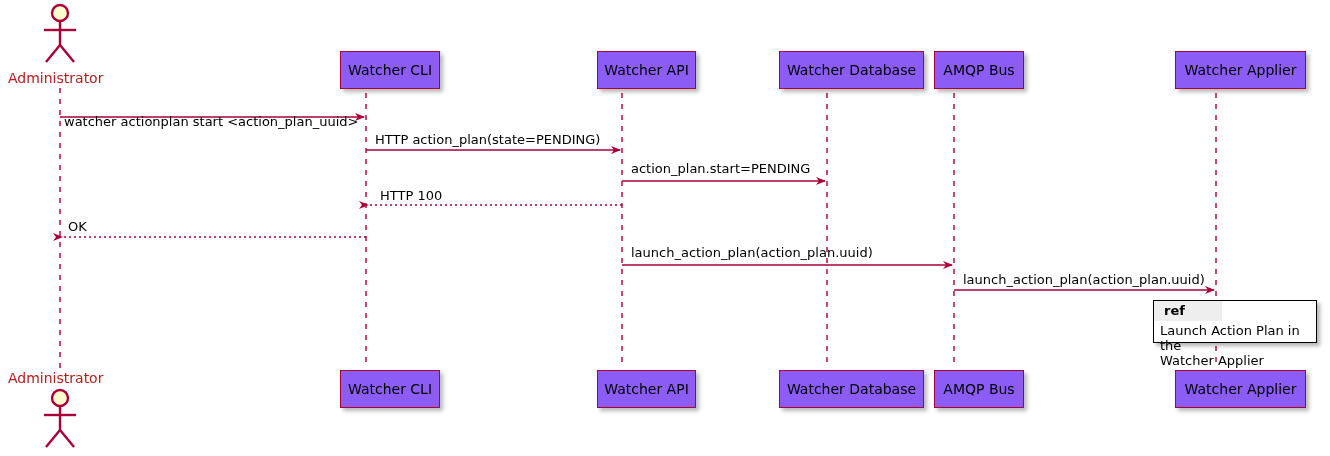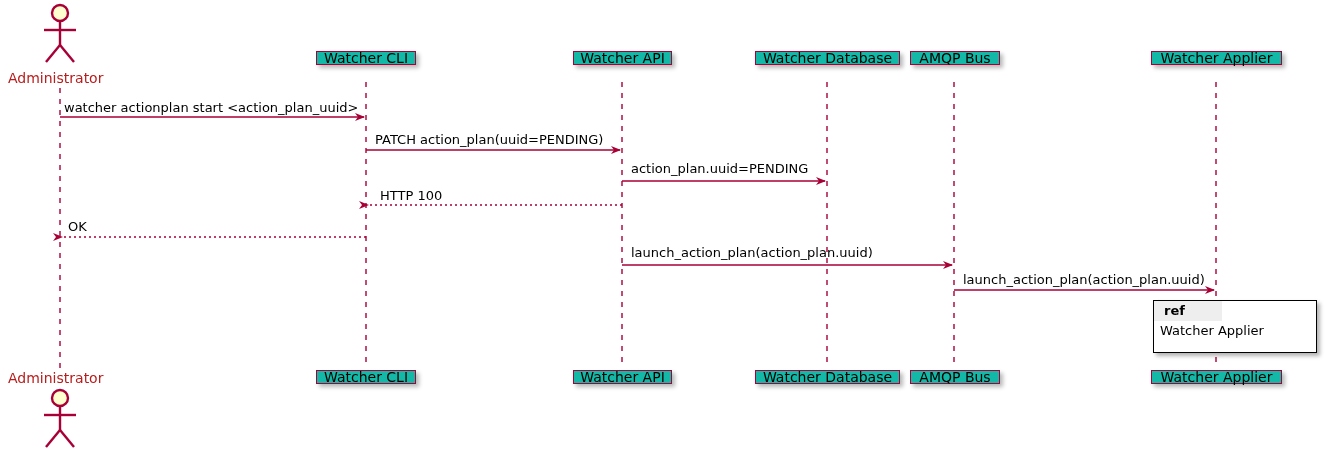--- a/index.html
+++ b/index.html
@@ -21,31 +21,32 @@
     position: absolute;
     top: 0;
     left: 0;
     width: 1330px;
     height: 456px;
   }
   
   .participant {
     position: absolute;
     box-sizing: border-box;
-    background: #14b8a6;
+    background: #8b5cf6;
     border: 1.5px solid #A80036;
     color: #000000;
     font-size: 14px;
     line-height: 1;
     display: flex;
     align-items: center;
     justify-content: center;
     white-space: nowrap;
     box-shadow: 3px 3px 4px rgba(0,0,0,0.28);
-    height: 14px;
+    height: 38px;
+    margin-left: 24px;
   }
   
   .actor-label {
     position: absolute;
     font-size: 14px;
     color: #b91c1c;
     white-space: nowrap;
   }
   
   .msg-label {
@@ -154,29 +155,30 @@
   <div class="participant" style="left:755px; top:51px; width:145px;">Watcher Database</div>
   <div class="participant" style="left:910px; top:51px; width:90px;">AMQP Bus</div>
   <div class="participant" style="left:1151px; top:51px; width:131px;">Watcher Applier</div>
 
   <div class="participant" style="left:316px; top:370px; width:100px;">Watcher CLI</div>
   <div class="participant" style="left:573px; top:370px; width:99px;">Watcher API</div>
   <div class="participant" style="left:755px; top:370px; width:145px;">Watcher Database</div>
   <div class="participant" style="left:910px; top:370px; width:90px;">AMQP Bus</div>
   <div class="participant" style="left:1151px; top:370px; width:131px;">Watcher Applier</div>
 
-  <div class="msg-label" style="left:64px; top:101px;">watcher actionplan start &lt;action_plan_uuid&gt;</div>
-  <div class="msg-label" style="left:375px; top:133px;">PATCH action_plan(uuid=PENDING)</div>
-  <div class="msg-label" style="left:631px; top:162px;">action_plan.uuid=PENDING</div>
+  <div class="msg-label" style="left:64px; top:115px;">watcher actionplan start &lt;action_plan_uuid&gt;</div>
+  <div class="msg-label" style="left:375px; top:133px;">HTTP action_plan(state=PENDING)</div>
+  <div class="msg-label" style="left:631px; top:162px;">action_plan.start=PENDING</div>
   <div class="msg-label" style="left:380px; top:189px;">HTTP 100</div>
   <div class="msg-label" style="left:68px; top:220px;">OK</div>
   <div class="msg-label" style="left:631px; top:246px;">launch_action_plan(action_plan.uuid)</div>
   <div class="msg-label" style="left:963px; top:273px;">launch_action_plan(action_plan.uuid)</div>
 
-  <div class="ref-box" style="left:1153px; top:300px; width:164px; height:53px;">
+  <div class="ref-box" style="left:1153px; top:300px; width:164px; height:43px;">
     <div class="ref-tab"></div>
     <div class="ref-tab-label">ref</div>
     <div class="ref-body">
+      <div>Launch Action Plan in the</div>
       <div>Watcher Applier</div>
     </div>
   </div>
 
 </div>
 
 </body></html>

